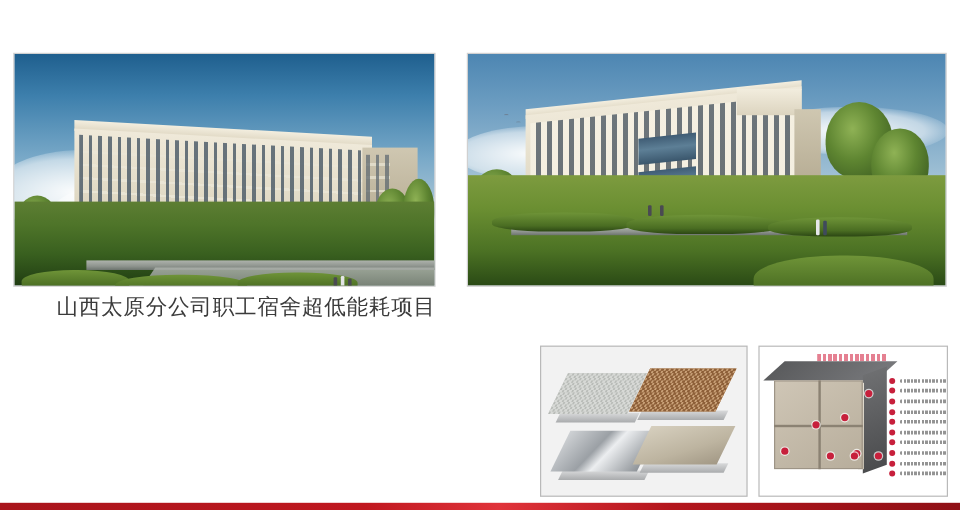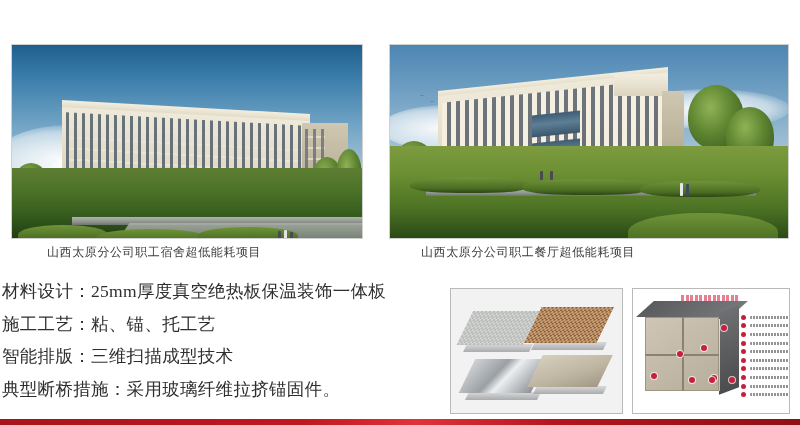--- a/index.html
+++ b/index.html
@@ -96,21 +96,21 @@
   }
   .person {
     position: absolute; width: 3px; border-radius: 1px;
     background: #4a4a52;
   }
   .bird { position: absolute; width: 4px; height: 2px; border-top: 1px solid #6d8296; border-radius: 50%; }
 
   
   .caption {
     position: absolute; top: 244px;
-    font-size: 12px; color: #3b3b3b; letter-spacing: .6px;
+    font-size: 18px; color: #3b3b3b; letter-spacing: .6px;
     white-space: nowrap;
     font-family: "Liberation Sans", "DejaVu Sans", sans-serif;
   }
   .caption-1 { left: 47px; }
   .caption-2 { left: 421px; }
 
   
   .bullets { position: absolute; left: 2px; top: 283px; width: 440px; }
   .bline {
     font-size: 17.5px; color: #2e2e2e; line-height: 1.0;
@@ -276,36 +276,21 @@
     <div class="hedge" style="left:250px; top:136px; width:120px; height:16px;"></div>
     <div class="hedge" style="left:238px; top:168px; width:150px; height:40px;"></div>
 
     <div class="person" style="left:290px; top:138px; height:13px; background:#e6e7ea;"></div>
     <div class="person" style="left:296px; top:139px; height:12px; background:#3f4a5c;"></div>
     <div class="person" style="left:150px; top:126px; height:9px;"></div>
     <div class="person" style="left:160px; top:126px; height:9px;"></div>
   </div>
 
   <div class="caption caption-1">山西太原分公司职工宿舍超低能耗项目</div>
-  <div class="caption caption-2">山西太原分公司职工餐厅超低能耗项目</div>
-
-  <div class="bullets">
-    <div class="bline">
-      <span>材料设计：</span><span class="num">25mm厚度真空绝热板保温装饰一体板</span>
-    </div>
-    <div class="bline">
-      <span>施工工艺：</span><span>粘、锚、托工艺</span>
-    </div>
-    <div class="bline">
-      <span>智能排版：</span><span>三维扫描成型技术</span>
-    </div>
-    <div class="bline">
-      <span>典型断桥措施：</span><span>采用玻璃纤维拉挤锚固件。</span>
-    </div>
-  </div>
+
 
   <div class="panel panel-samples">
     <div class="tile" style="left:14px; top:22px; width:66px; height:34px;">
       <div class="edge"></div>
       <div class="side"></div>
       <div class="top t-granite-grey"></div>
     </div>
     <div class="tile" style="left:82px; top:18px; width:72px; height:36px;">
       <div class="edge"></div>
       <div class="side"></div>

